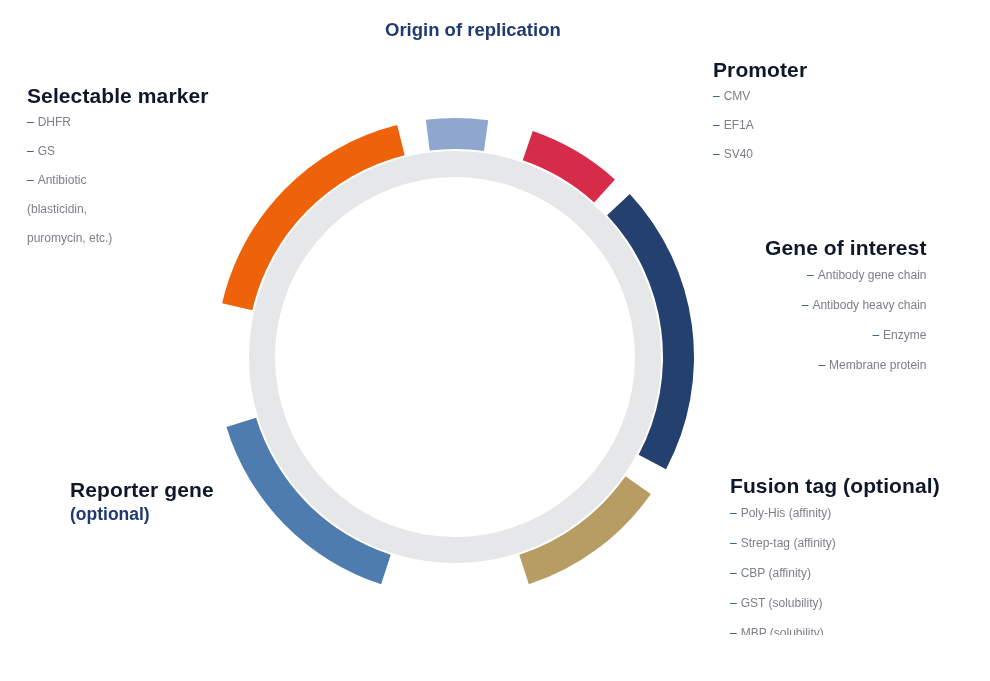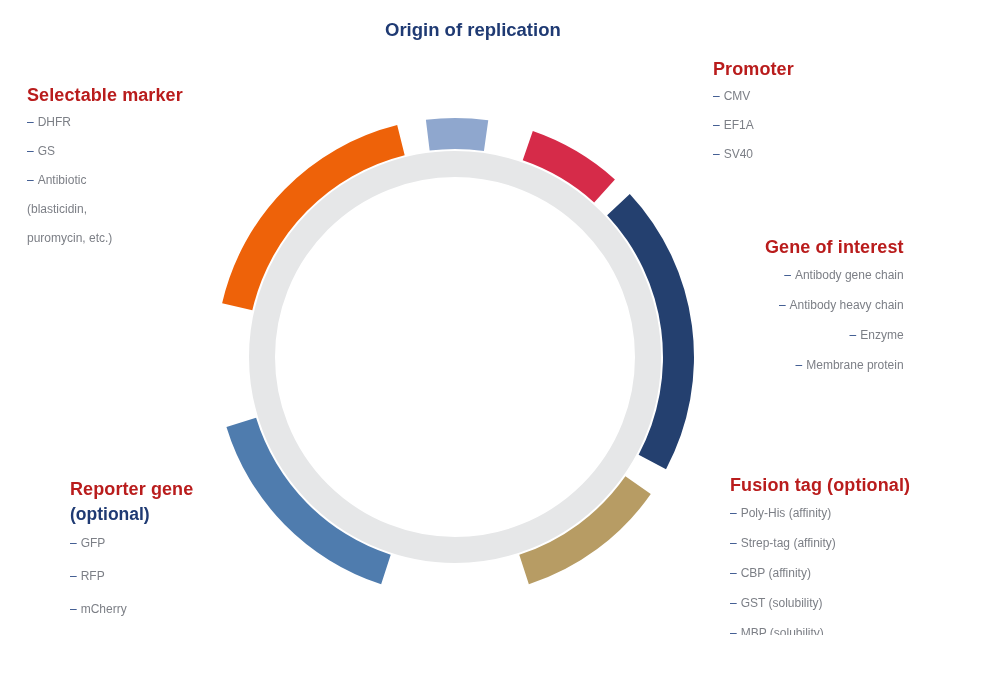--- a/index.html
+++ b/index.html
@@ -13,23 +13,23 @@
   }
   
   #card{
     position:absolute;left:0;top:0;width:990px;height:635px;
     background:#ffffff;border-radius:14px;overflow:hidden;
   }
   svg.plasmid{position:absolute;left:0;top:0;width:990px;height:681px;}
 
   .block{position:absolute;}
   .block .heading{
-    color:#b91c1c;
+    color:#0f172a;
     font-weight:bold;
-    font-size:18px;
+    font-size:21px;
     line-height:25px;
     letter-spacing:0.1px;
     white-space:nowrap;
   }
   .block .heading .opt{font-weight:bold;}
   .block .subheading{
     color:#1F3A73;
     font-weight:bold;
     font-size:17.5px;
     line-height:25px;
@@ -128,21 +128,16 @@
         <li><span class="dash">–</span><span>Strep-tag (affinity)</span></li>
         <li><span class="dash">–</span><span>CBP (affinity)</span></li>
         <li><span class="dash">–</span><span>GST (solubility)</span></li>
         <li><span class="dash">–</span><span>MBP (solubility)</span></li>
       </ul>
     </div>
 
     <div class="block" id="blk-reporter">
       <div class="heading">Reporter gene</div>
       <div class="subheading">(optional)</div>
-      <ul>
-        <li><span class="dash">–</span><span>GFP</span></li>
-        <li><span class="dash">–</span><span>RFP</span></li>
-        <li><span class="dash">–</span><span>mCherry</span></li>
-      </ul>
     </div>
 
   </div>
 </div>
 
 </body></html>

